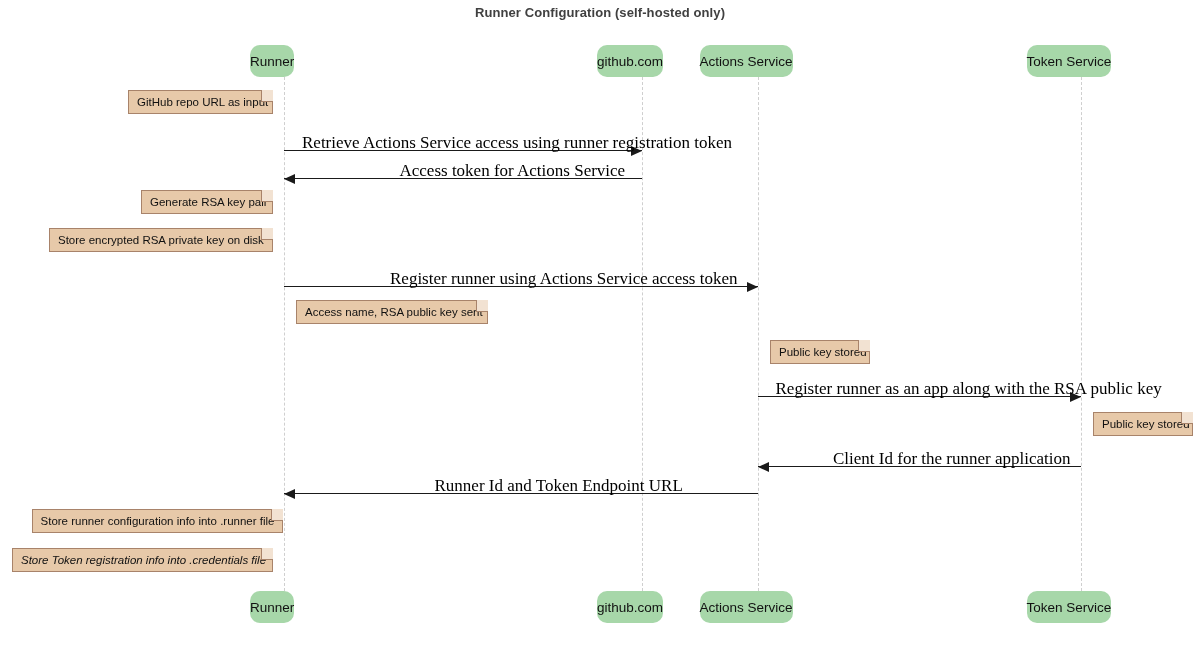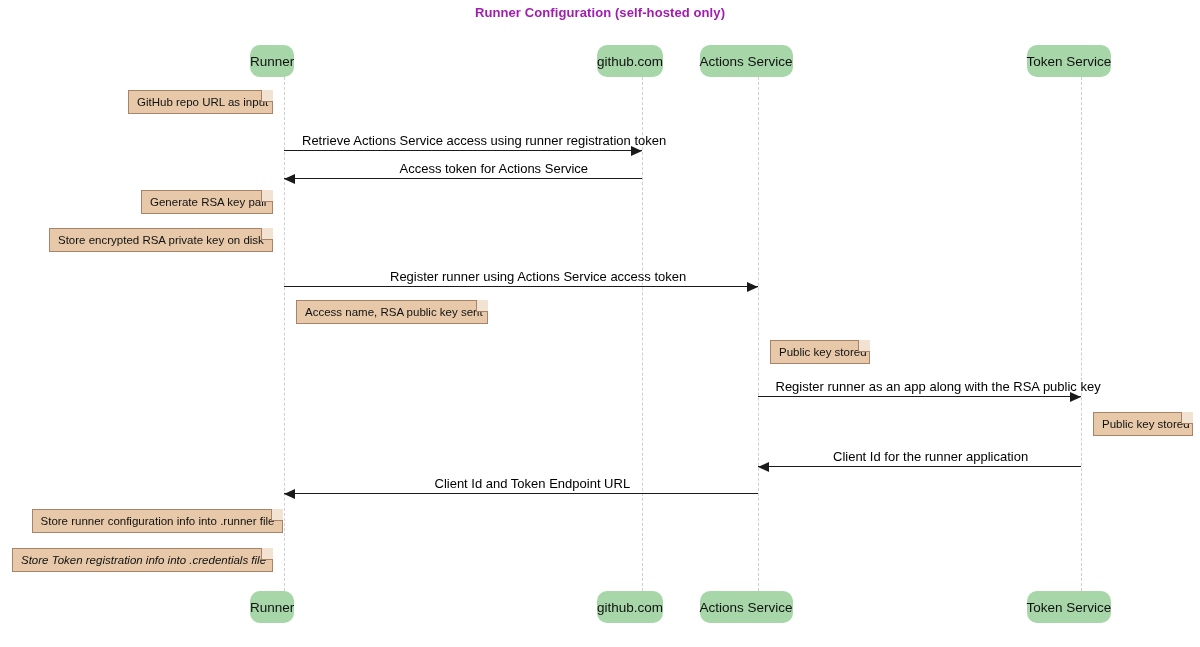--- a/index.html
+++ b/index.html
@@ -20,21 +20,21 @@
     background: #ffffff;
   }
   #title {
     position: absolute;
     left: 0;
     top: 5px;
     width: 1200px;
     text-align: center;
     font-size: 13px;
     font-weight: bold;
-    color: #a21caf;
+    color: #404040;
     letter-spacing: 0.1px;
   }
   
   .lifeline {
     position: absolute;
     width: 0;
     border-left: 1px dashed #cfcfcf;
   }
   
   .participant {
@@ -89,24 +89,25 @@
     border-bottom: 5px solid transparent;
   }
   .arrow-head.right {
     border-left: 11px solid #1a1a1a;
   }
   .arrow-head.left {
     border-right: 11px solid #1a1a1a;
   }
   .msg-label {
     position: absolute;
-    font-size: 13px;
+    font-size: 17px;
     color: #000;
     white-space: nowrap;
     text-align: left;
+    font-family: Liberation Serif, serif;
   }
 </style>
 </head>
 <body>
 
 <div id="diagram">
   <div id="title">Runner Configuration (self-hosted only)</div>
   <div id="lifelines-layer">
       <div class="lifeline" style="left: 284px; top: 77px; height: 514px;"></div>
       <div class="lifeline" style="left: 642px; top: 77px; height: 514px;"></div>
@@ -150,21 +151,21 @@
       <div class="arrow-head right" style="top: 282px; left: 747px;"></div>
       <div class="msg-label" style="top: 269px; left: 390px;">Register runner using Actions Service access token</div>
       <div class="msg-line" style="left: 758px; top: 396px; width: 323px;"></div>
       <div class="arrow-head right" style="top: 392px; left: 1070px;"></div>
       <div class="msg-label" style="top: 379px; left: 775.5px;">Register runner as an app along with the RSA public key</div>
       <div class="msg-line" style="left: 758px; top: 466px; width: 323px;"></div>
       <div class="arrow-head left" style="top: 462px; left: 758px;"></div>
       <div class="msg-label" style="top: 449px; left: 833px;">Client Id for the runner application</div>
       <div class="msg-line" style="left: 284px; top: 493px; width: 474px;"></div>
       <div class="arrow-head left" style="top: 489px; left: 284px;"></div>
-      <div class="msg-label" style="top: 476px; left: 434.5px;">Client Id and Token Endpoint URL</div>
+      <div class="msg-label" style="top: 476px; left: 434.5px;">Runner Id and Token Endpoint URL</div>
     </div>
   <div id="notes-layer">
       <div class="note" style="left: 128px; top: 90px; width: 145px;">
         <span>GitHub repo URL as input</span>
         <span class="fold"></span>
       </div>
       <div class="note" style="left: 141px; top: 190px; width: 132px;">
         <span>Generate RSA key pair</span>
         <span class="fold"></span>
       </div>

